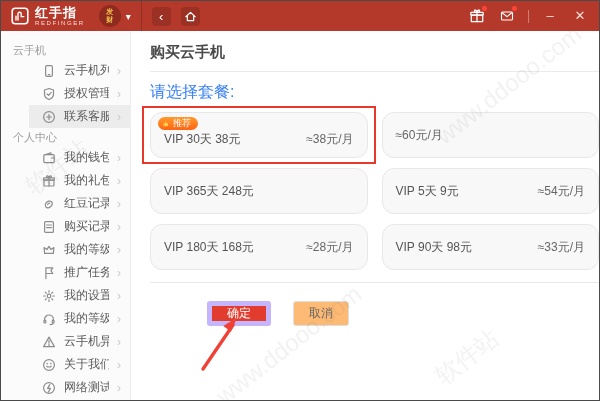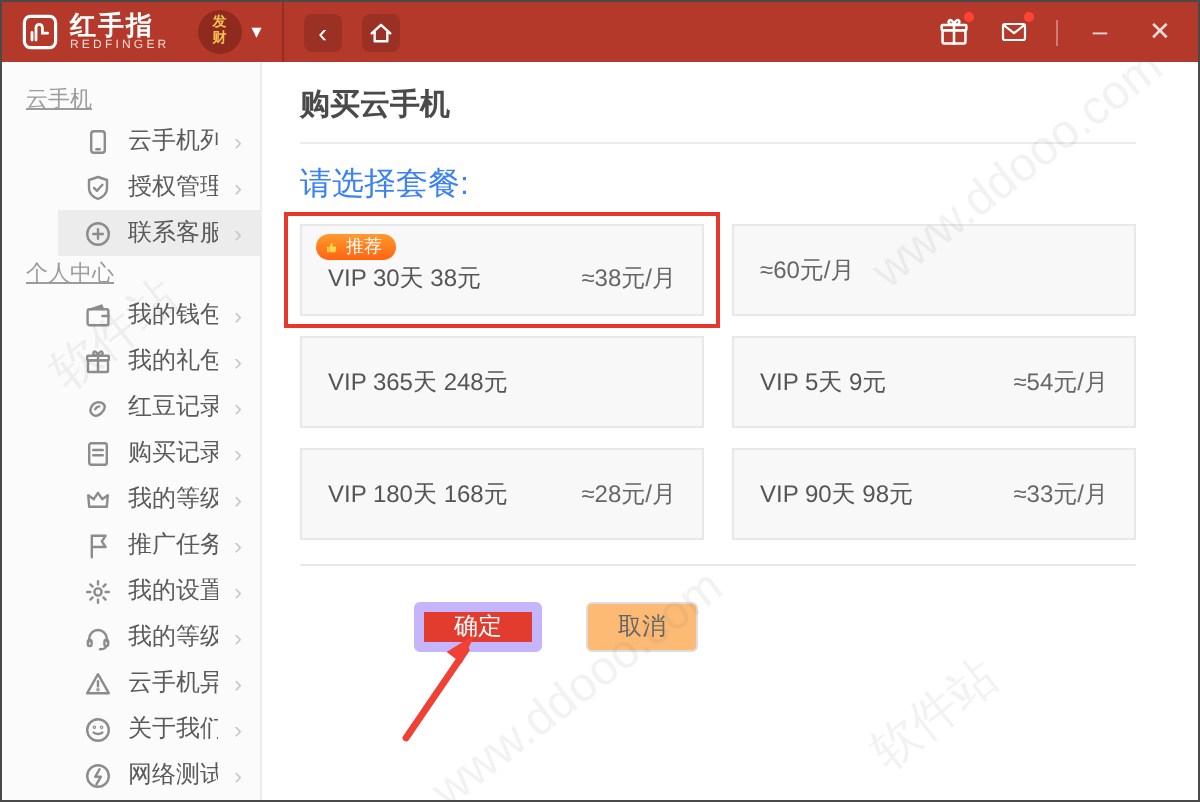--- a/index.html
+++ b/index.html
@@ -24,37 +24,37 @@
     display:flex;align-items:center;justify-content:center;color:#fff;font-size:13px;cursor:pointer;}
   .topbar-right{margin-left:auto;display:flex;align-items:center;gap:12px;}
   .tico{position:relative;width:18px;height:16px;display:flex;align-items:center;justify-content:center;cursor:pointer;}
   .tico .dot{position:absolute;top:-2px;right:-1px;width:5px;height:5px;border-radius:50%;background:#ff4437;}
   .vdiv-light{width:1px;height:13px;background:rgba(255,255,255,0.35);}
   .winbtn{color:#f3ddd9;font-size:13px;width:18px;text-align:center;cursor:pointer;line-height:30px;}
 
   
   .sidebar{position:absolute;top:30px;left:0;bottom:0;width:130px;background:#fbfbfb;
     border-right:1px solid #ededed;box-sizing:border-box;padding-top:10px;}
-  .sec{font-size:11px;color:#9c9c9c;height:18px;line-height:18px;padding-left:12px;text-decoration:underline;}
+  .sec{font-size:11px;color:#9c9c9c;height:18px;line-height:18px;padding-left:12px;}
   .item{height:23px;display:flex;align-items:center;gap:8px;padding:0 9px 0 13px;
     font-size:12px;color:#5a5a5a;cursor:pointer;margin-left:28px;}
   .item.selected{background:#ececec;}
   .item .lab{flex:1;white-space:nowrap;overflow:hidden;}
   .chev{color:#c9c9c9;font-size:12px;}
   .sic{flex:0 0 14px;}
   .sic *{stroke:#8c8c8c;fill:none;stroke-width:1.2;stroke-linecap:round;stroke-linejoin:round;}
 
   
   .content{position:absolute;top:30px;left:131px;right:0;bottom:0;background:#fff;
-    padding:12px 31px 0 18px;box-sizing:border-box;}
+    padding:12px 0 0 18px;box-sizing:border-box;}
   .title{font-size:15px;color:#4a4a4a;font-weight:bold;margin:0;padding-bottom:9px;
     border-bottom:1px solid #ebebeb;}
   .select-label{font-size:16px;color:#3b82f6;margin:10px 0 9px;}
   .grid{display:grid;grid-template-columns:1fr 1fr;gap:10px 14px;}
-  .card{position:relative;height:46px;background:#f8f8f8;border:1px solid #e8e8e8;border-radius:0;
+  .card{position:relative;height:46px;background:#f8f8f8;border:1px solid #e8e8e8;border-radius:12px;
     display:flex;align-items:center;justify-content:space-between;padding:0 13px;
     box-sizing:border-box;font-size:12px;color:#555;cursor:pointer;}
   .card .monthly{color:#666;}
   .card.rec{align-items:flex-end;padding-bottom:9px;}
   .badge{position:absolute;top:4px;left:7px;display:flex;align-items:center;gap:3px;
     background:linear-gradient(180deg,#ff9a2e,#ff6412);color:#fff;font-size:9px;
     padding:2px 7px 2px 4px;border-radius:9px;line-height:1;}
   .hibox{position:absolute;top:-7px;left:-9px;right:-9px;bottom:-7px;
     border:2px solid #e8382c;pointer-events:none;}
   .divider2{border:none;border-top:1px solid #e8e8e8;margin:12px 0 0;}

